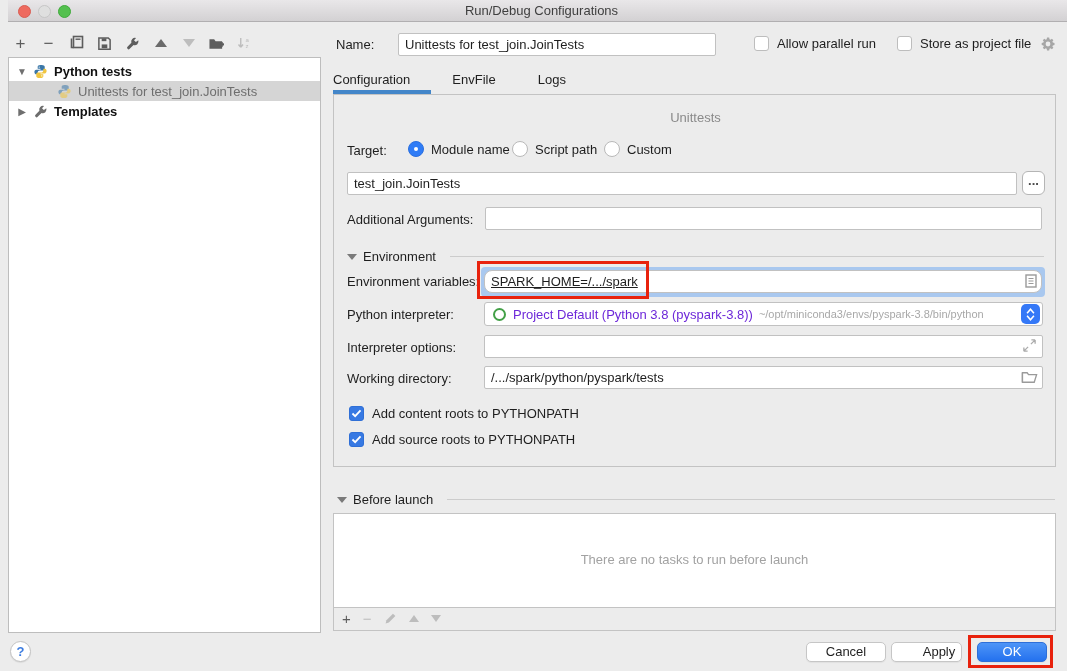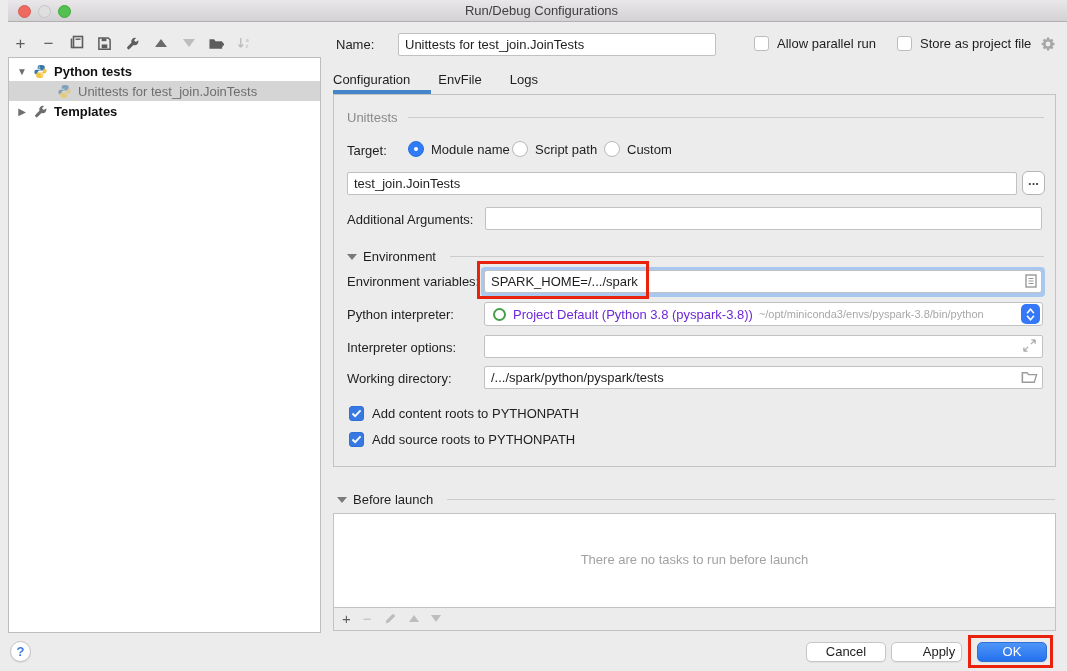--- a/index.html
+++ b/index.html
@@ -46,21 +46,21 @@
   .input { background:#fff; border:1px solid #c1c1c1; border-radius:2px; font-family:inherit; font-size:13px; color:#1e1e1e; padding:0 6px; }
   .name-input { position:absolute; left:398px; top:33px; width:318px; height:23px; }
   .cb { width:15px; height:15px; border:1px solid #bdbdbd; border-radius:3px; background:#fff; flex:0 0 auto; }
   .cb.on { background:#3779e3; border-color:#2f6fd6; display:flex; align-items:center; justify-content:center; }
   .cbrow { position:absolute; display:flex; align-items:center; gap:8px; }
   .hdr-cb1 { left:754px; top:36px; }
   .hdr-cb2 { left:897px; top:36px; }
   .gear { position:absolute; left:1040px; top:36px; width:16px; height:16px; }
 
   
-  .tabs { position:absolute; left:333px; top:68px; display:flex; gap:2px;justify-content:space-between; }
+  .tabs { position:absolute; left:333px; top:68px; display:flex; gap:16px;justify-content:space-between; }
   .tab { padding:4px 0 8px 0; margin-right:26px; color:#1e1e1e; }
   .tab-underline { position:absolute; left:333px; top:90px; width:98px; height:4px; background:#4386c9; }
 
   
   .panel { position:absolute; left:333px; top:94px; width:723px; height:373px; border:1px solid #c3c3c3; background:#ececec; }
   .group-head { position:absolute; display:flex; align-items:center; }
   .group-title { color:#8a8a8a; }
   .hline { height:1px; background:#cccccc; }
   .flabel { position:absolute; color:#1e1e1e; }
 
@@ -68,21 +68,21 @@
   .radio.on { background:#2f7cf6; border-color:#2a6fe0; position:relative; }
   .radio.on::after { content:""; position:absolute; left:5px; top:5px; width:4px; height:4px; border-radius:50%; background:#fff; }
   .radio-row { position:absolute; display:flex; align-items:center; gap:7px; }
 
   .browse-btn { position:absolute; left:1022px; top:171px; width:23px; height:24px; border:1px solid #b5b5b5; border-radius:6px; background:#fff; color:#4a4a4a; font-weight:bold; text-align:center; line-height:18px; font-size:13px; }
 
   .sect-head { position:absolute; display:flex; align-items:center; gap:6px; }
   .mini-tri { width:0; height:0; border-left:5px solid transparent; border-right:5px solid transparent; border-top:6px solid #7a7a7a; }
 
   .focus-ring { position:absolute; left:481px; top:267px; width:564px; height:30px; border-radius:4px; background:#a9c8ef; }
-  .env-input { position:absolute; left:484px; top:270px; width:558px; height:23px; border-radius:3px; }
+  .env-input { position:absolute; left:484px; top:270px; width:558px; height:23px; border-radius:8px;text-decoration:underline; }
   .field-icon { position:absolute; color:#9a9a9a; }
 
   .red-box { position:absolute; border:3px solid #e8220d; }
   .red-env { left:477px; top:261px; width:172px; height:38px; }
   .red-ok  { left:968px; top:635px; width:85px; height:33px; }
 
   .dropdown { position:absolute; left:484px; top:302px; width:559px; height:24px; background:#fff; border:1px solid #c1c1c1; border-radius:3px; display:flex; align-items:center; }
   .conda-ring { width:13px; height:13px; border-radius:50%; border:2.5px solid #43a047; margin:0 7px 0 8px; flex:0 0 auto; }
   .interp-main { color:#6d28d9; white-space:nowrap; }
   .interp-path { color:#a8a8a8; font-size:11px; margin-left:6px; white-space:nowrap; overflow:hidden; flex:1 1 auto; }
@@ -218,21 +218,21 @@
 
   <div class="tabs">
     <span class="tab">Configuration</span>
     <span class="tab">EnvFile</span>
     <span class="tab">Logs</span>
   </div>
   <div class="tab-underline"></div>
 
   <div class="panel"></div>
 
-  <div class="group-head" style="left:347px; top:110px; width:697px;">
+  <div class="group-head" style="left:347px; top:110px; width:697px;flex-direction:column;">
     <span class="group-title">Unittests</span>
     <span class="hline" style="flex:1; margin-left:10px;"></span>
   </div>
 
   <div class="flabel" style="left:347px; top:143px;">Target:</div>
   <div class="radio-row" style="left:408px; top:141px;">
     <span class="radio on"></span>
     <span>Module name</span>
   </div>
   <div class="radio-row" style="left:512px; top:141px;">

